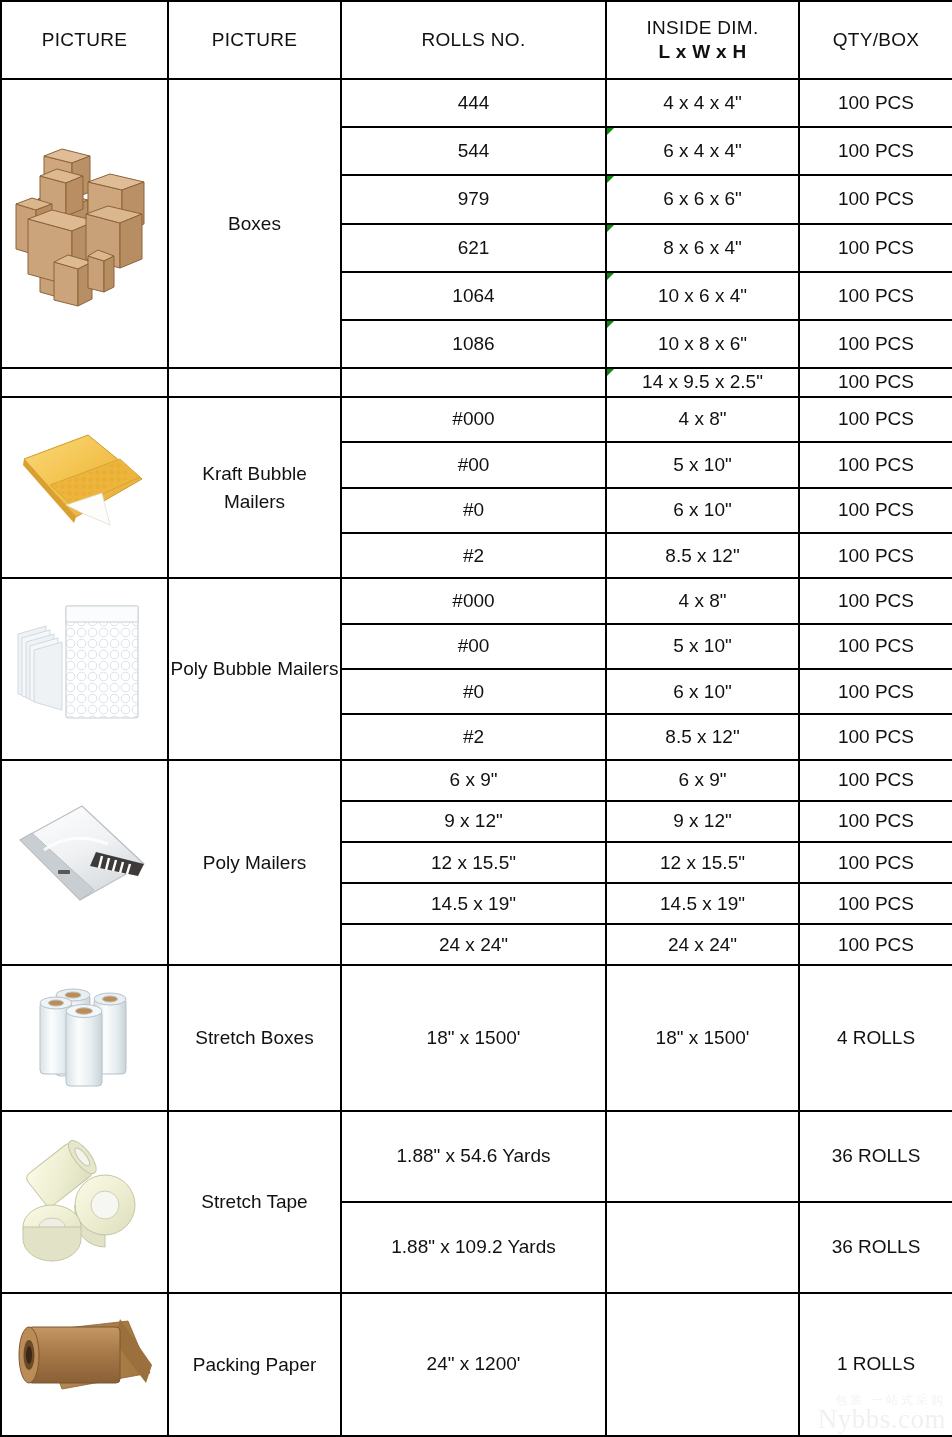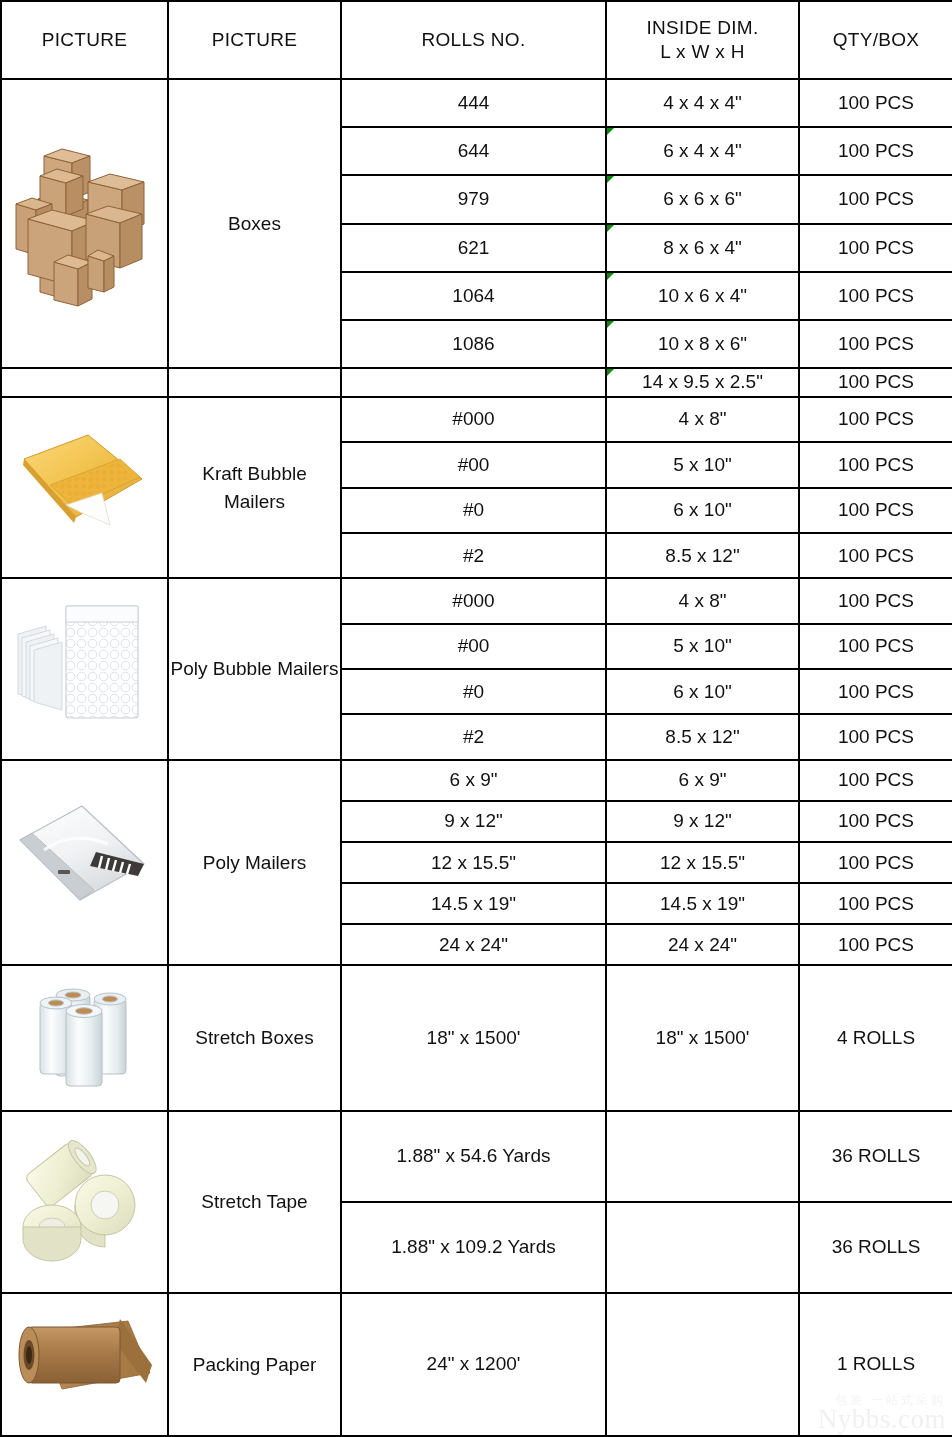--- a/index.html
+++ b/index.html
@@ -45,21 +45,21 @@
 
   
   thead th {
     background: #ffff00;
     font-weight: bold;
     font-size: 21px;
     letter-spacing: .3px;
     height: 76px;
     line-height: 1.28;
   }
-  thead th .hdr-line2 { display: block; }
+  thead th .hdr-line2 { display: block; font-weight: bold; }
 
   
   td.product-cell {
     font-size: 19px;
     line-height: 1.45;
     padding: 0 6px;
     margin-top: 36px;
   }
 
   
@@ -200,21 +200,21 @@
     </g>
             </svg>
           </div>
         </td>
         <td class="product-cell" rowspan="6">Boxes</td>
         <td>444</td>
         <td>4 x 4 x 4"</td>
         <td>100 PCS</td>
       </tr>
       <tr>
-        <td>644</td>
+        <td>544</td>
         <td>6 x 4 x 4"<span class="err-marker"></span></td>
         <td>100 PCS</td>
       </tr>
       <tr>
         <td>979</td>
         <td>6 x 6 x 6"<span class="err-marker"></span></td>
         <td>100 PCS</td>
       </tr>
       <tr>
         <td>621</td>

